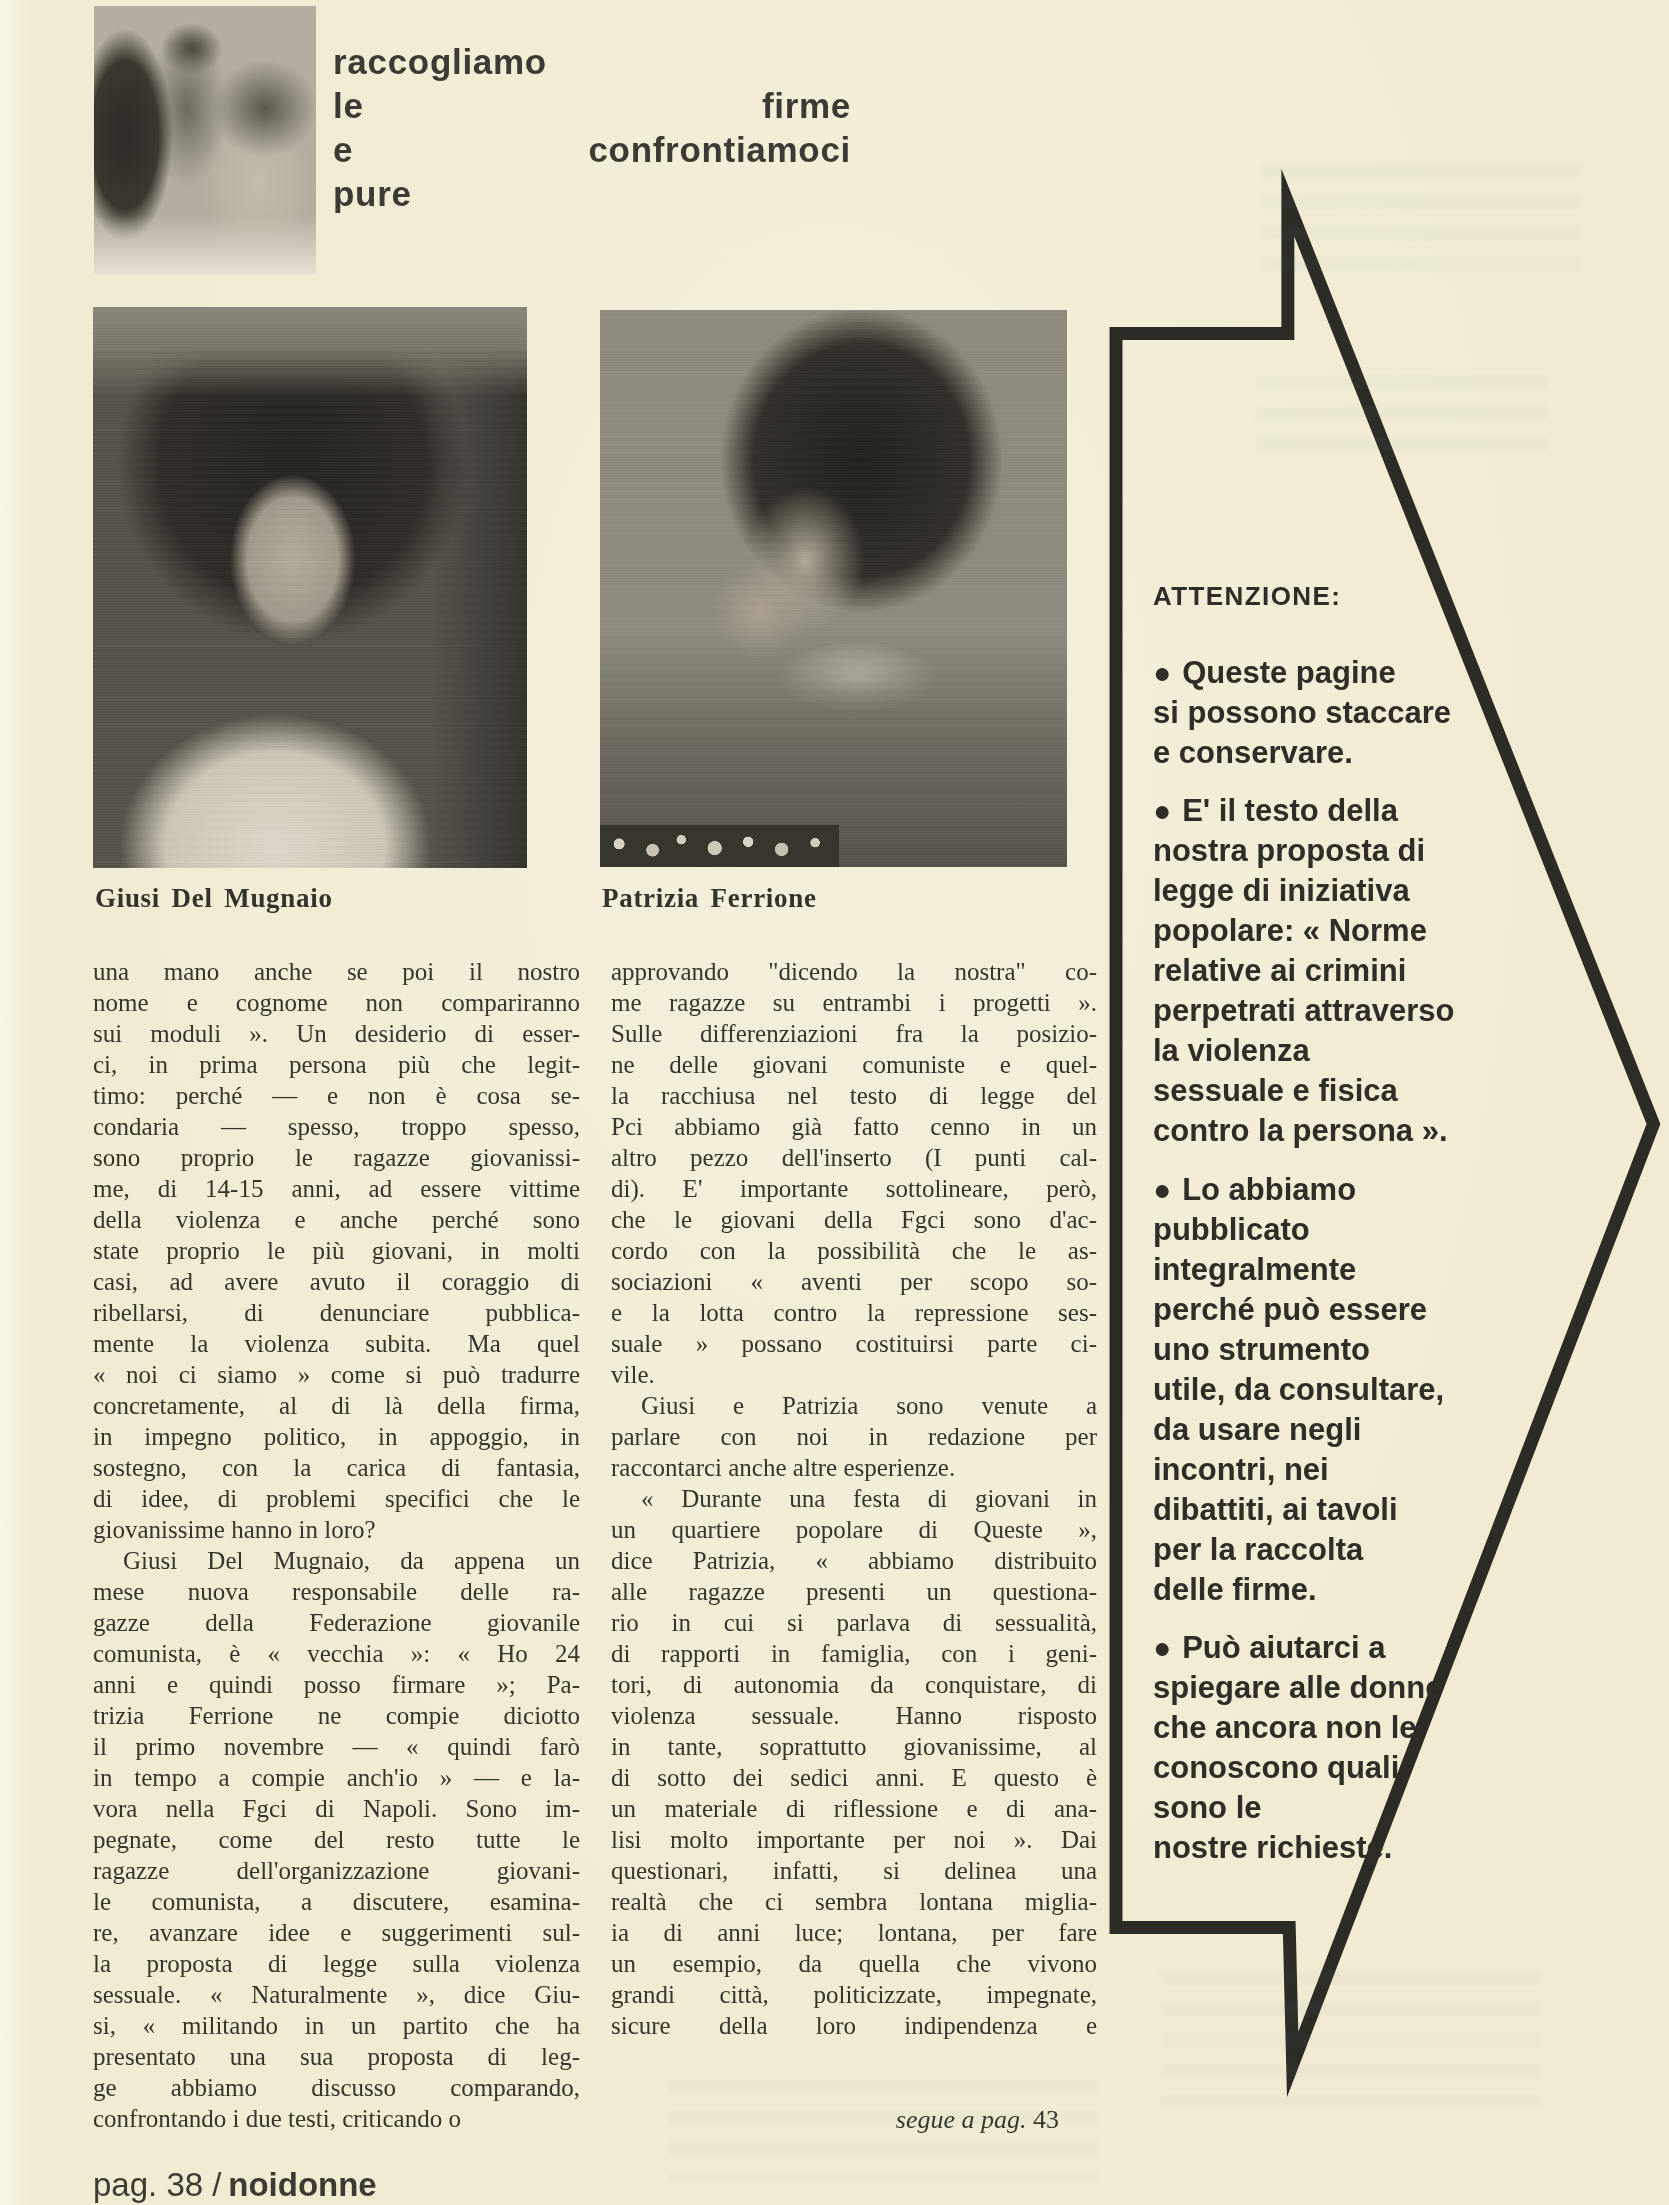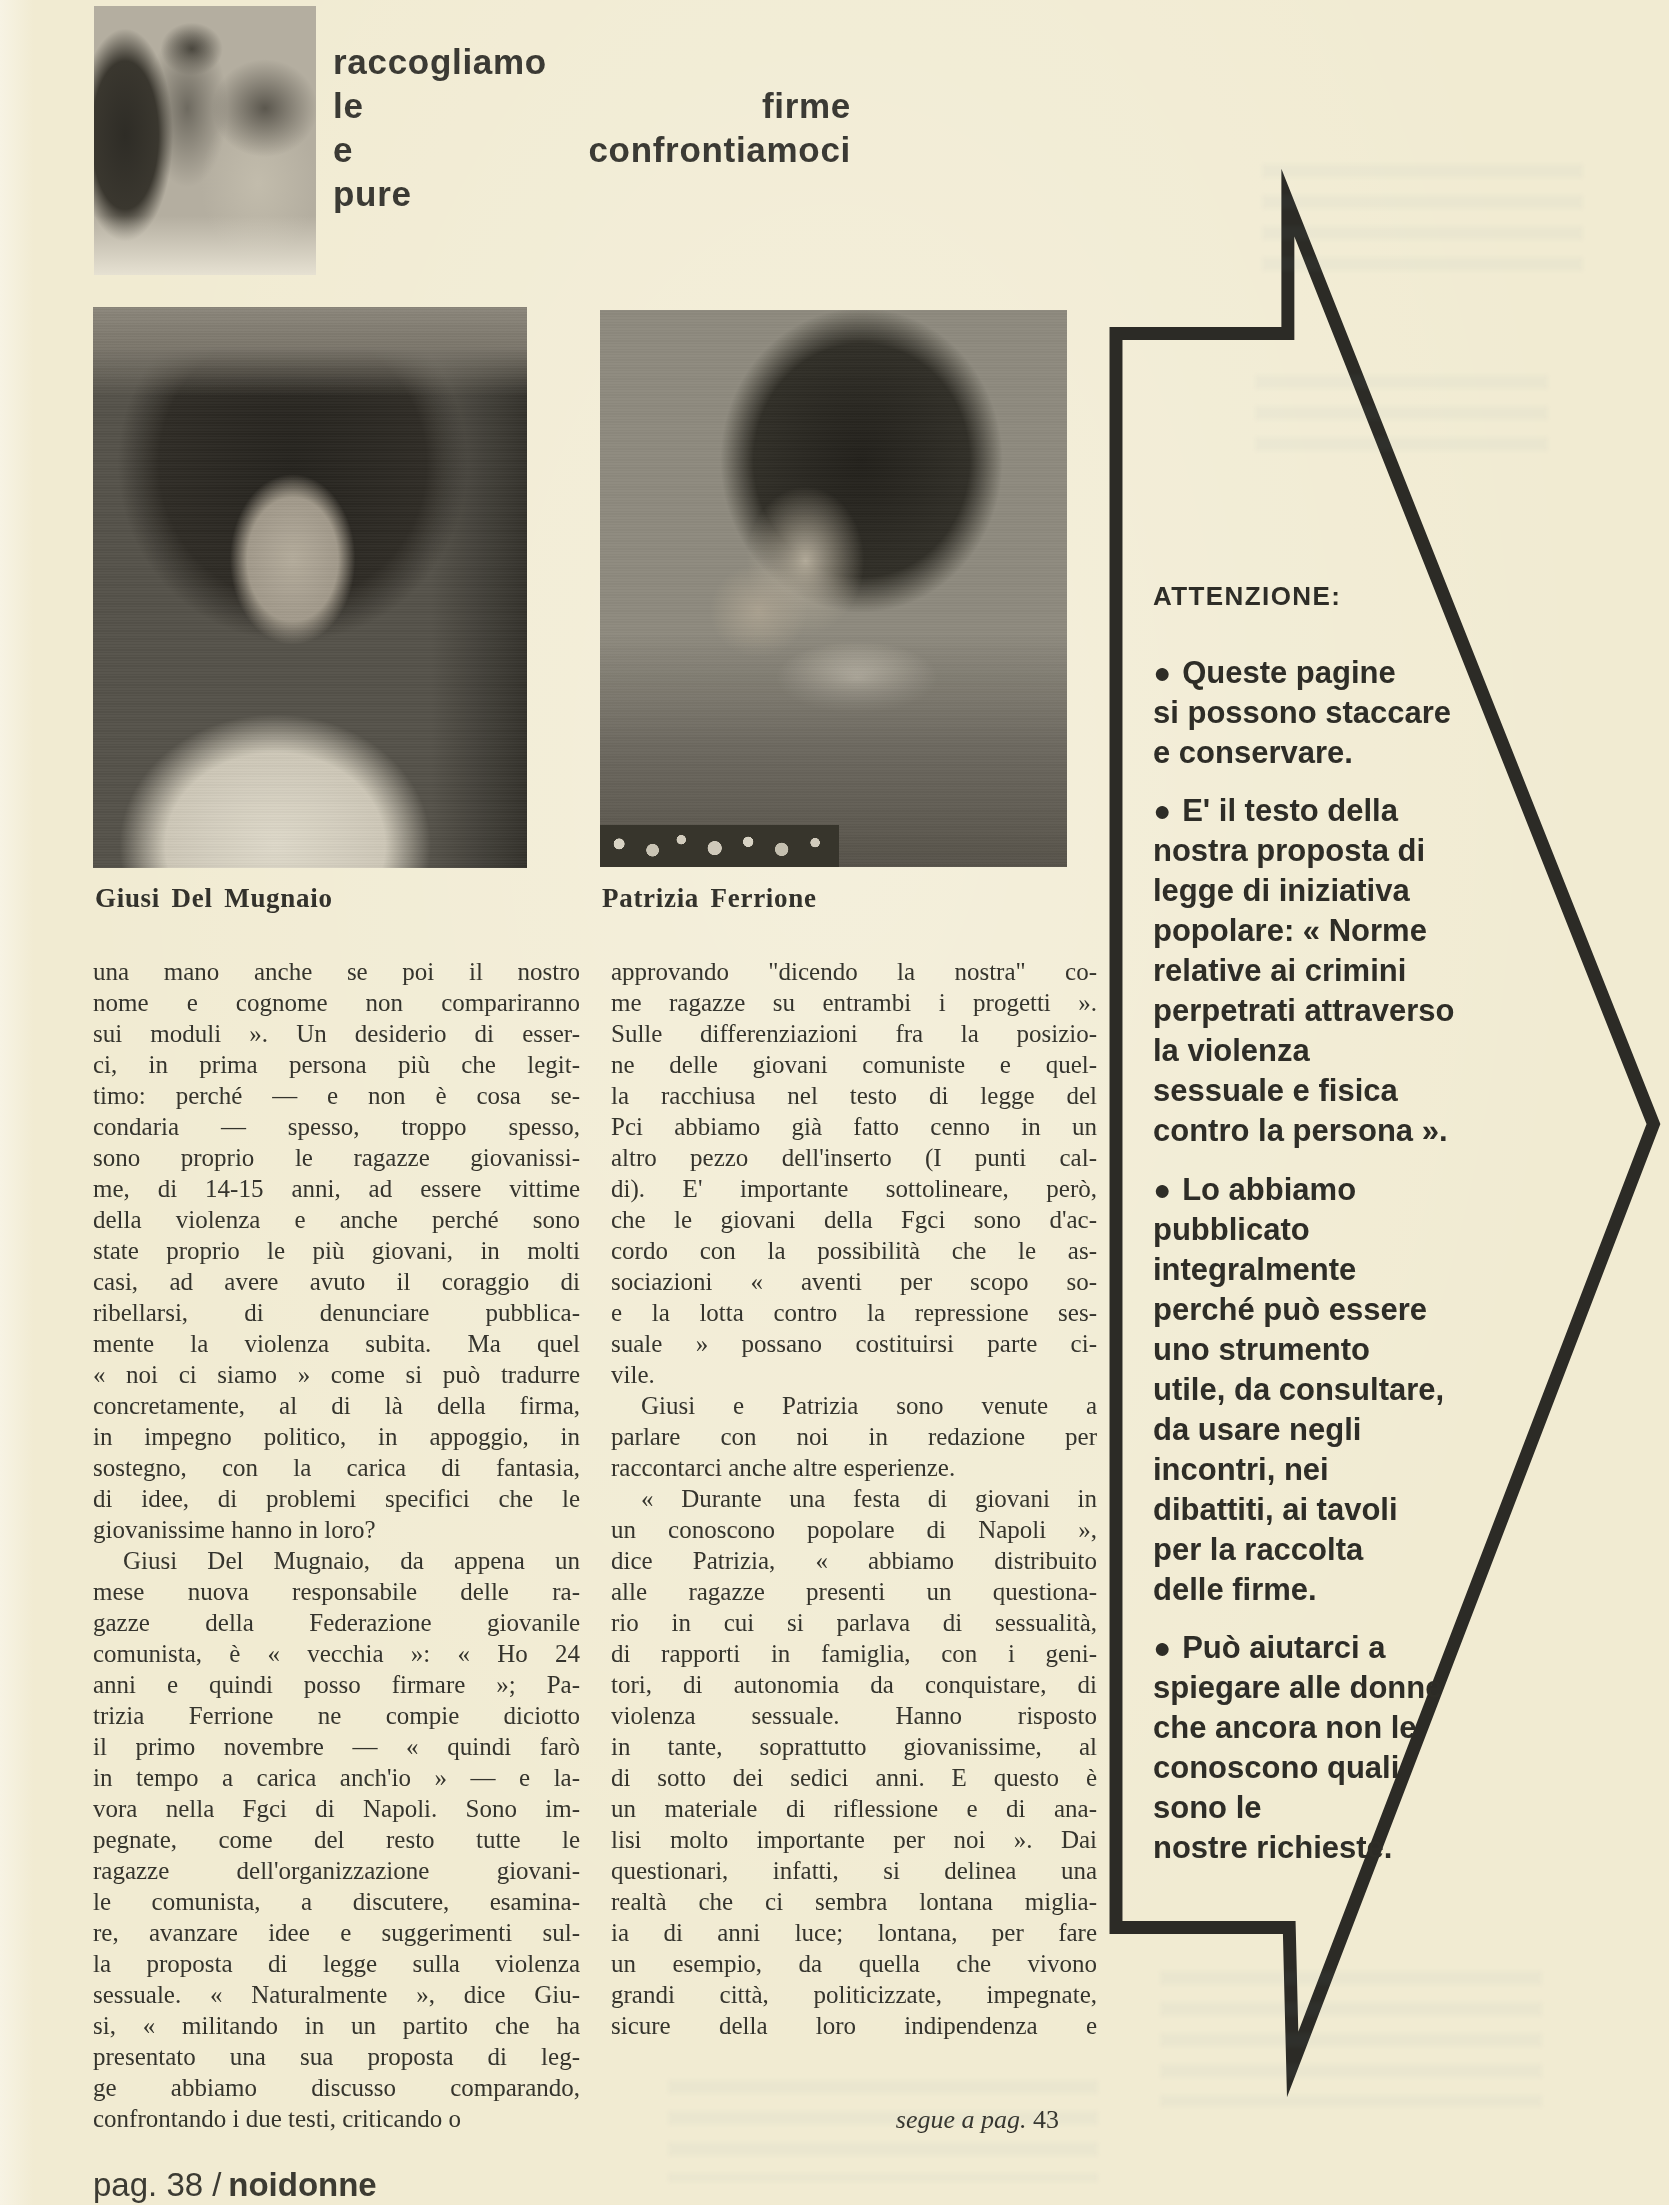--- a/index.html
+++ b/index.html
@@ -149,21 +149,21 @@
       <div class="tl">sostegno, con la carica di fantasia,</div>
       <div class="tl">di idee, di problemi specifici che le</div>
       <div class="tl e">giovanissime hanno in loro?</div>
       <div class="tl i">Giusi Del Mugnaio, da appena un</div>
       <div class="tl">mese nuova responsabile delle ra-</div>
       <div class="tl">gazze della Federazione giovanile</div>
       <div class="tl">comunista, è « vecchia »: « Ho 24</div>
       <div class="tl">anni e quindi posso firmare »; Pa-</div>
       <div class="tl">trizia Ferrione ne compie diciotto</div>
       <div class="tl">il primo novembre — « quindi farò</div>
-      <div class="tl">in tempo a carica anch'io » — e la-</div>
+      <div class="tl">in tempo a compie anch'io » — e la-</div>
       <div class="tl">vora nella Fgci di Napoli. Sono im-</div>
       <div class="tl">pegnate, come del resto tutte le</div>
       <div class="tl">ragazze dell'organizzazione giovani-</div>
       <div class="tl">le comunista, a discutere, esamina-</div>
       <div class="tl">re, avanzare idee e suggerimenti sul-</div>
       <div class="tl">la proposta di legge sulla violenza</div>
       <div class="tl">sessuale. « Naturalmente », dice Giu-</div>
       <div class="tl">si, « militando in un partito che ha</div>
       <div class="tl">presentato una sua proposta di leg-</div>
       <div class="tl">ge abbiamo discusso comparando,</div>
@@ -181,21 +181,21 @@
       <div class="tl">che le giovani della Fgci sono d'ac-</div>
       <div class="tl">cordo con la possibilità che le as-</div>
       <div class="tl">sociazioni « aventi per scopo so-</div>
       <div class="tl">e la lotta contro la repressione ses-</div>
       <div class="tl">suale » possano costituirsi parte ci-</div>
       <div class="tl e">vile.</div>
       <div class="tl i">Giusi e Patrizia sono venute a</div>
       <div class="tl">parlare con noi in redazione per</div>
       <div class="tl e">raccontarci anche altre esperienze.</div>
       <div class="tl i">« Durante una festa di giovani in</div>
-      <div class="tl">un conoscono popolare di Napoli »,</div>
+      <div class="tl">un quartiere popolare di Queste »,</div>
       <div class="tl">dice Patrizia, « abbiamo distribuito</div>
       <div class="tl">alle ragazze presenti un questiona-</div>
       <div class="tl">rio in cui si parlava di sessualità,</div>
       <div class="tl">di rapporti in famiglia, con i geni-</div>
       <div class="tl">tori, di autonomia da conquistare, di</div>
       <div class="tl">violenza sessuale. Hanno risposto</div>
       <div class="tl">in tante, soprattutto giovanissime, al</div>
       <div class="tl">di sotto dei sedici anni. E questo è</div>
       <div class="tl">un materiale di riflessione e di ana-</div>
       <div class="tl">lisi molto importante per noi ». Dai</div>

